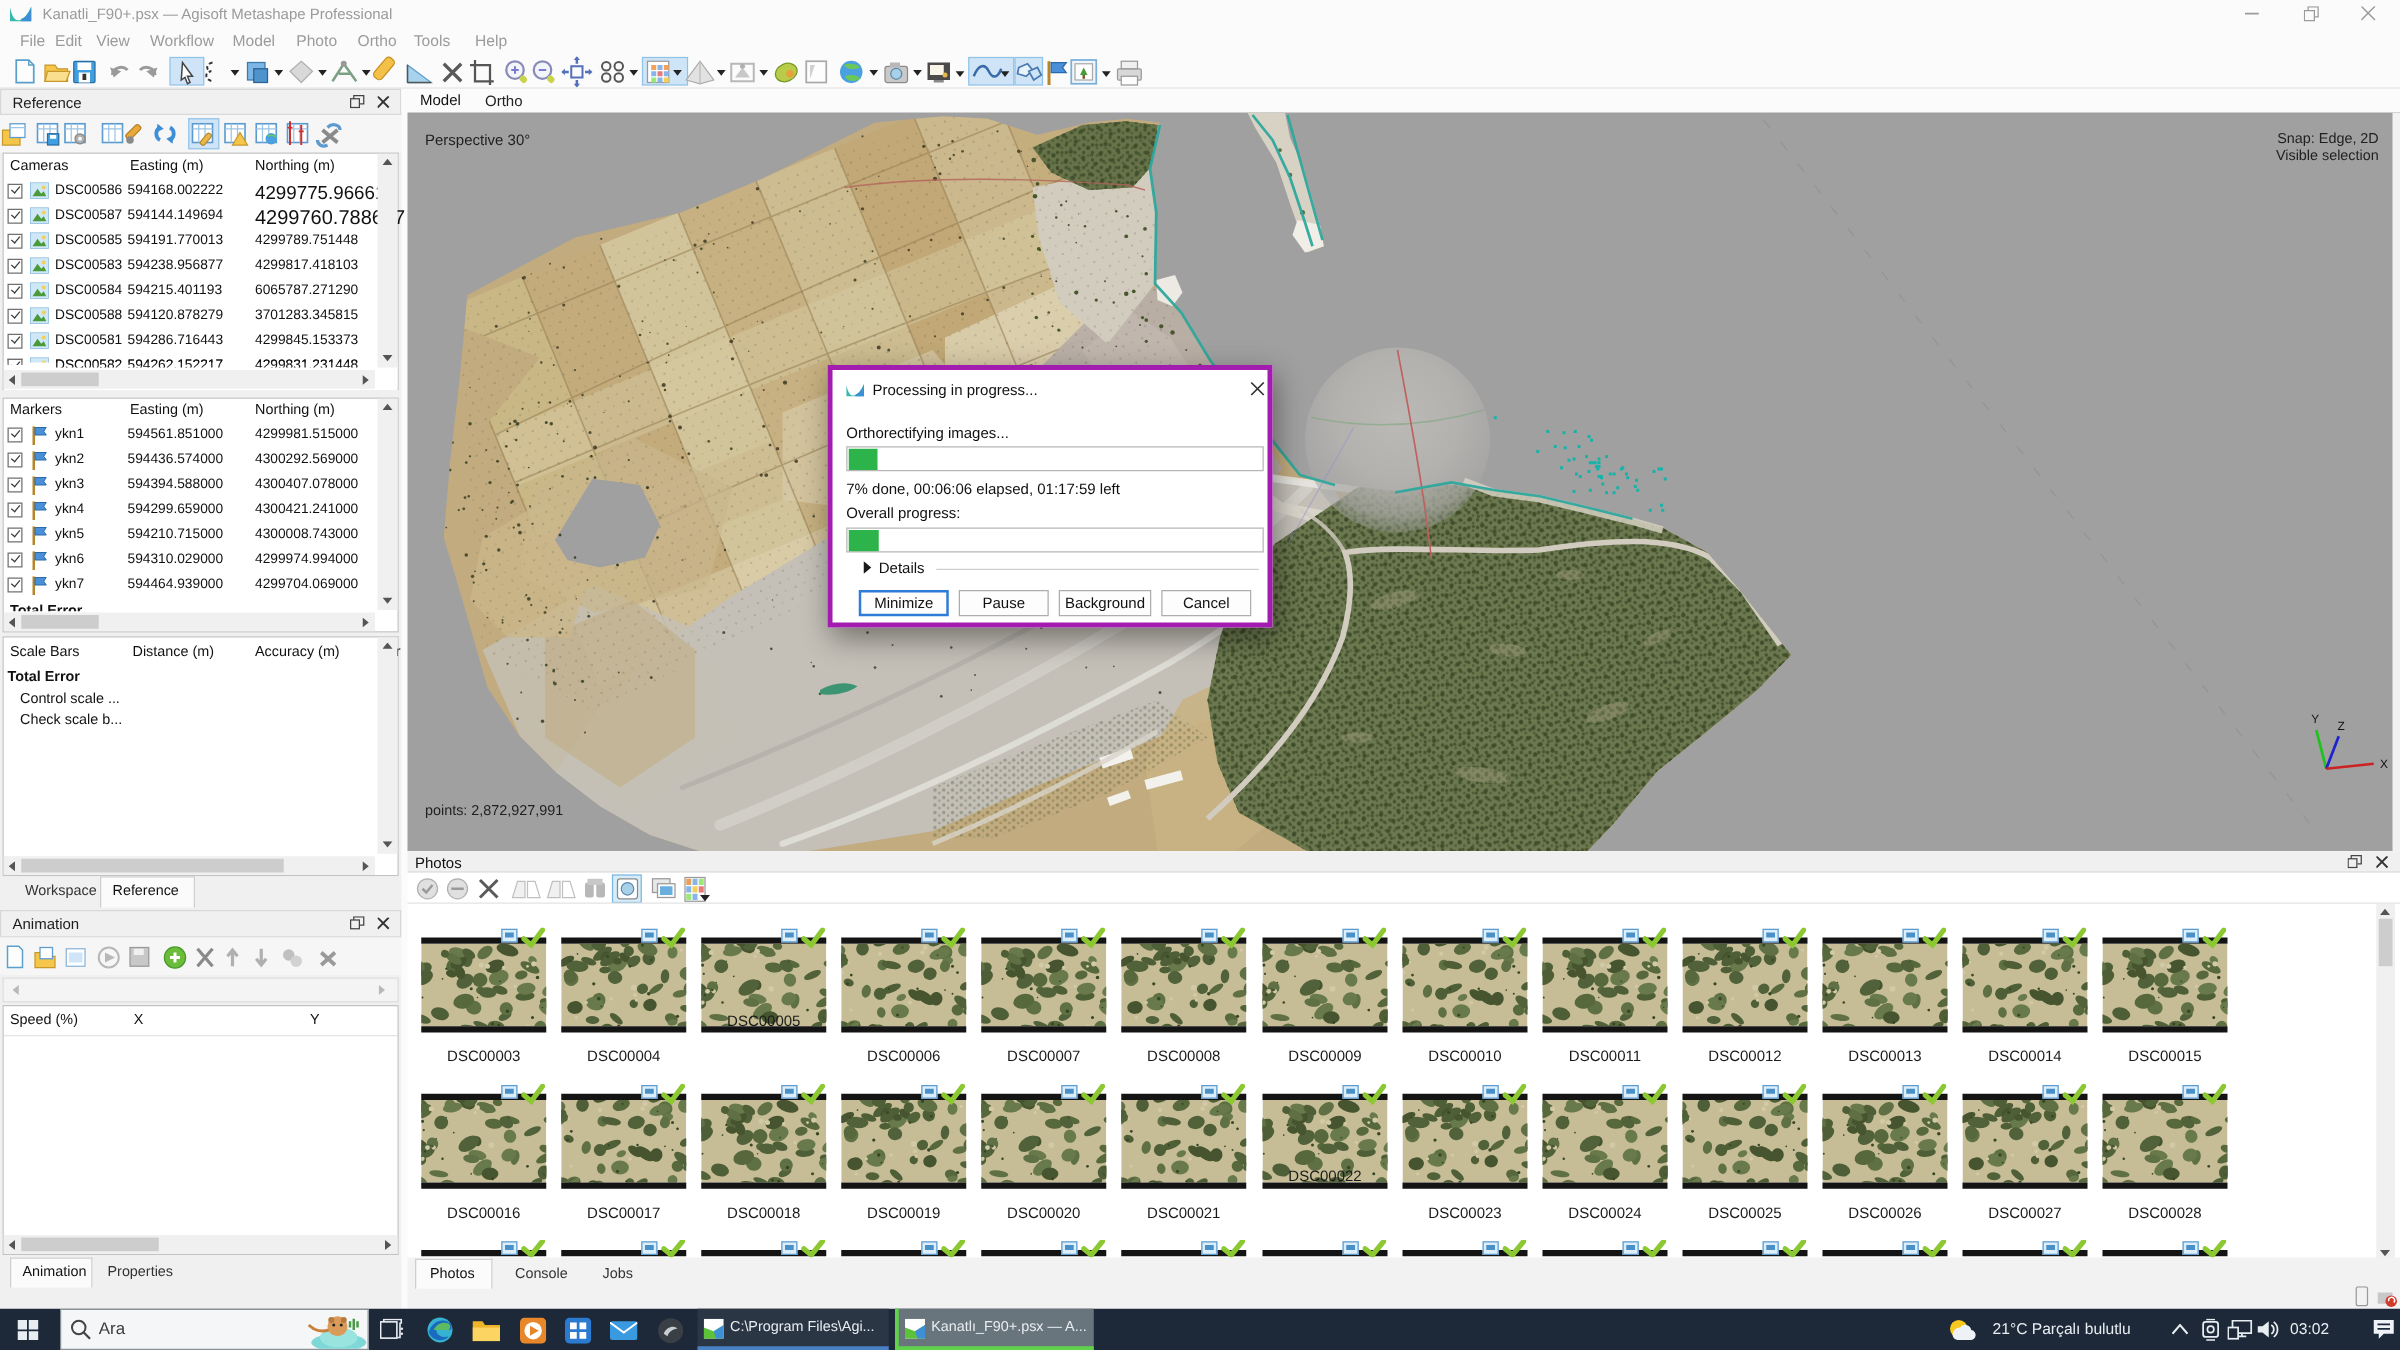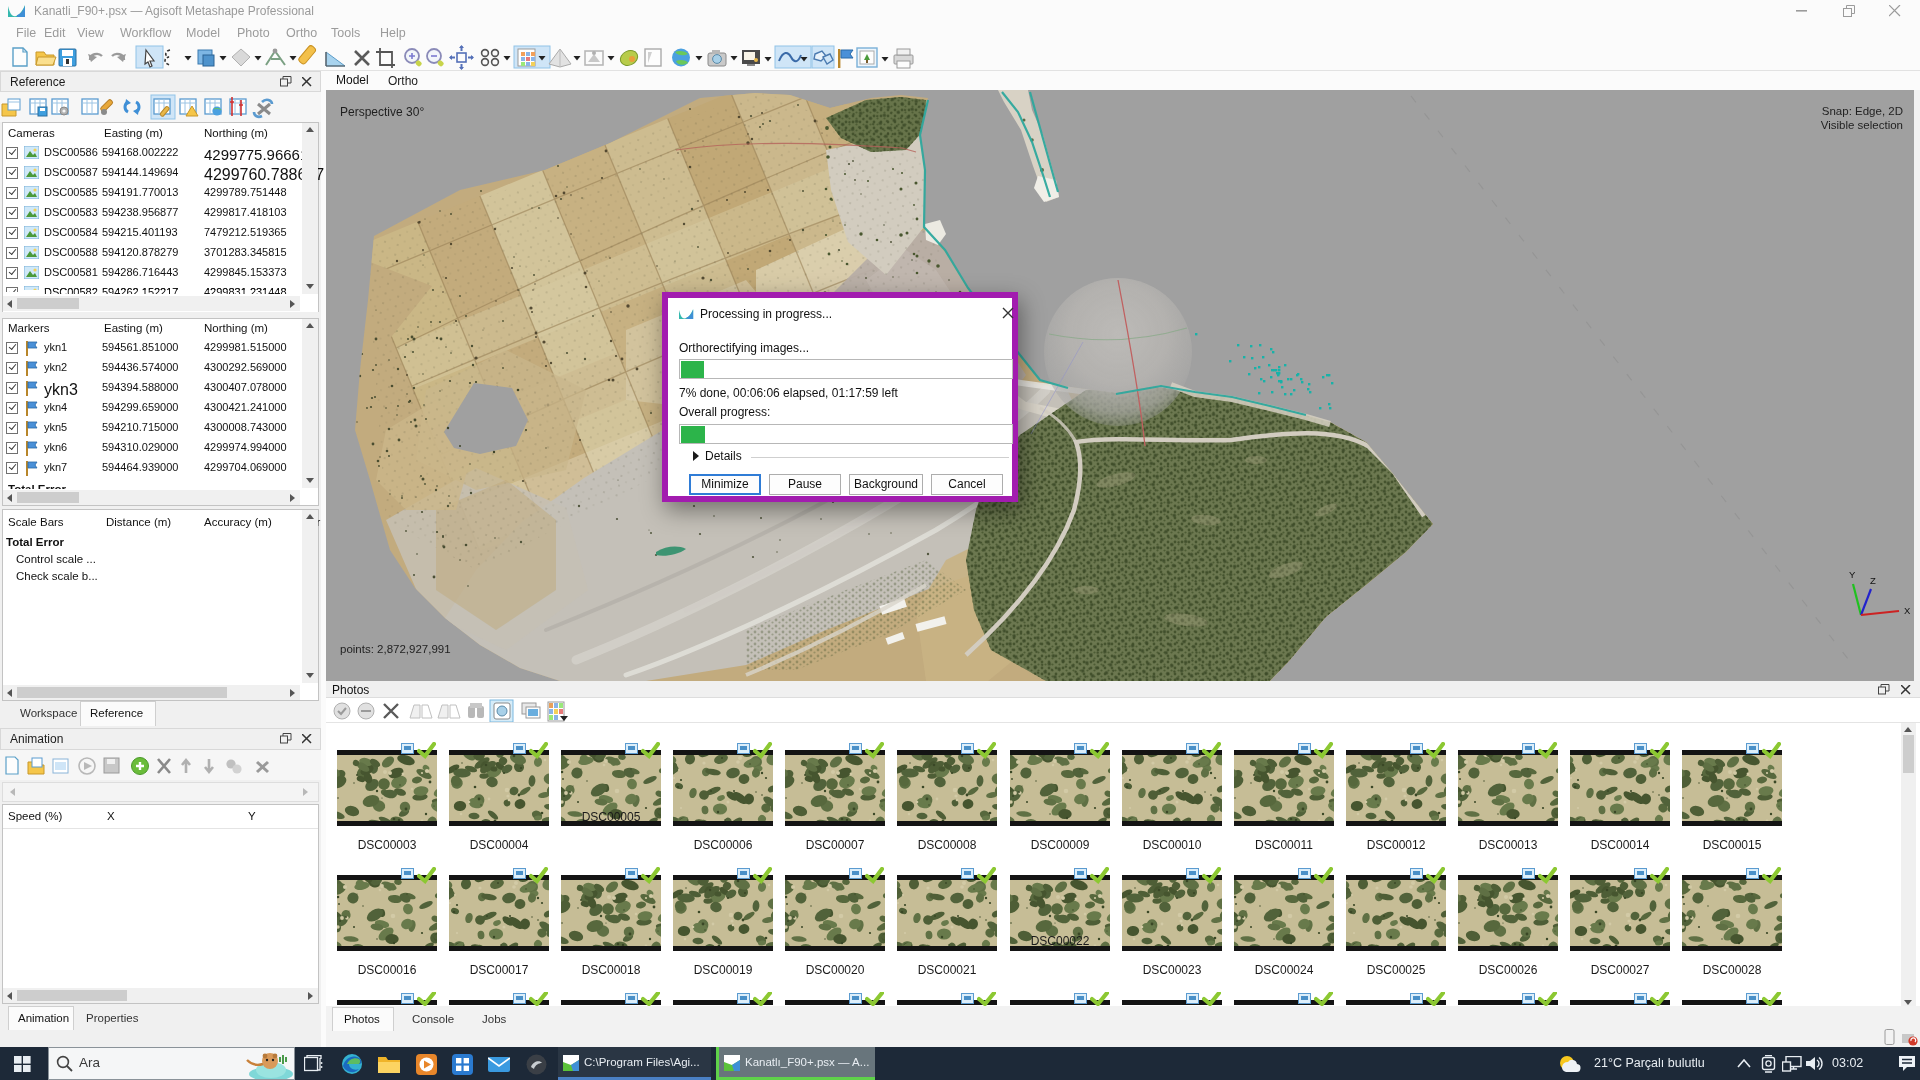--- a/index.html
+++ b/index.html
@@ -236,21 +236,21 @@
 <div class="cell" style="left:102px;top:206px;font-size:11px">594238.956877</div>
 <div class="cell" style="left:204px;top:206px;font-size:11px">4299817.418103</div>
 <div class="chk" style="left:6px;top:227px"></div>
 <svg class="abs" style="left:24px;top:226px" width="15" height="13">
       <rect width="15" height="13" fill="#cfe8f8" stroke="#7ab0d8"></rect>
       <path d="M2,11 L6,5 L9,9 L11,7 L13,11 Z" fill="#4a9a3a"></path>
       <circle cx="11" cy="4" r="1.6" fill="#f0d05a"></circle>
     </svg>
 <div class="cell" style="left:44px;top:226px;font-size:11px">DSC00584</div>
 <div class="cell" style="left:102px;top:226px;font-size:11px">594215.401193</div>
-<div class="cell" style="left:204px;top:226px;font-size:11px">7479212.519365</div>
+<div class="cell" style="left:204px;top:226px;font-size:11px">6065787.271290</div>
 <div class="chk" style="left:6px;top:247px"></div>
 <svg class="abs" style="left:24px;top:246px" width="15" height="13">
       <rect width="15" height="13" fill="#cfe8f8" stroke="#7ab0d8"></rect>
       <path d="M2,11 L6,5 L9,9 L11,7 L13,11 Z" fill="#4a9a3a"></path>
       <circle cx="11" cy="4" r="1.6" fill="#f0d05a"></circle>
     </svg>
 <div class="cell" style="left:44px;top:246px;font-size:11px">DSC00588</div>
 <div class="cell" style="left:102px;top:246px;font-size:11px">594120.878279</div>
 <div class="cell" style="left:204px;top:246px;font-size:11px">3701283.345815</div>
 <div class="chk" style="left:6px;top:267px"></div>
@@ -309,21 +309,21 @@
       <path d="M3,1 L12,1 L10,4 L12,7 L3,7 Z" fill="#4a90d8" stroke="#2a6aa8" stroke-width="0.8"></path>
     </svg>
 <div class="cell" style="left:44px;top:361px;font-size:11px">ykn2</div>
 <div class="cell" style="left:102px;top:361px;font-size:11px">594436.574000</div>
 <div class="cell" style="left:204px;top:361px;font-size:11px">4300292.569000</div>
 <div class="chk" style="left:6px;top:382px"></div>
 <svg class="abs" style="left:25px;top:381px" width="13" height="15">
       <rect x="1" y="0" width="2" height="15" fill="#b8862a"></rect>
       <path d="M3,1 L12,1 L10,4 L12,7 L3,7 Z" fill="#4a90d8" stroke="#2a6aa8" stroke-width="0.8"></path>
     </svg>
-<div class="cell" style="left:44px;top:381px;font-size:16px">ykn3</div>
+<div class="cell" style="left:44px;top:381px;font-size:11px">ykn3</div>
 <div class="cell" style="left:102px;top:381px;font-size:11px">594394.588000</div>
 <div class="cell" style="left:204px;top:381px;font-size:11px">4300407.078000</div>
 <div class="chk" style="left:6px;top:402px"></div>
 <svg class="abs" style="left:25px;top:401px" width="13" height="15">
       <rect x="1" y="0" width="2" height="15" fill="#b8862a"></rect>
       <path d="M3,1 L12,1 L10,4 L12,7 L3,7 Z" fill="#4a90d8" stroke="#2a6aa8" stroke-width="0.8"></path>
     </svg>
 <div class="cell" style="left:44px;top:401px;font-size:11px">ykn4</div>
 <div class="cell" style="left:102px;top:401px;font-size:11px">594299.659000</div>
 <div class="cell" style="left:204px;top:401px;font-size:11px">4300421.241000</div>
@@ -1199,21 +1199,21 @@
           <text x="1523" y="488">Y</text>
           <text x="1544" y="494">Z</text>
           <text x="1578" y="524">X</text>
         </g>
         <rect x="1588" y="0" width="6" height="591" fill="#f2f2f2"></rect>
       </svg>
 <div class="vplabel" style="left:14px;top:15px;font-size:12px">Perspective 30°</div>
 <div class="vplabel" style="left:1477px;top:14px;width:100px;text-align:right;line-height:14px">Snap: Edge, 2D<br>Visible selection</div>
 <div class="vplabel" style="left:14px;top:553px">points: 2,872,927,991</div>
 </div>
-<div class="abs" id="dlg" style="left:662px;top:292px;width:356px;height:210px;background:#fff;border:6px solid #a21caf;box-shadow:3px 8px 22px rgba(0,0,0,.42)">
+<div class="abs" id="dlg" style="left:662px;top:292px;width:356px;height:210px;background:#fff;border:4px solid #a21caf;box-shadow:3px 8px 22px rgba(0,0,0,.42)">
 <svg class="abs" style="left:11px;top:10px" width="15" height="13" viewBox="0 0 18 13">
         <path d="M0,1 C2,9 4,12 8,11 C11,10 14,7 17,0 L17,12 L0,12 Z" fill="#35b8ae"></path>
         <path d="M9,10 C12,9.4 15,6 17,1 L17,12 L9,12 Z" fill="#3f8fd6"></path>
       </svg>
 <div class="lbl" style="left:32px;top:9px">Processing in progress...</div>
 <svg class="abs" style="left:334px;top:9px" width="12" height="12">
         <path d="M1,1 L11,11 M11,1 L1,11" stroke="#333" stroke-width="1.4"></path>
       </svg>
 <div class="lbl" style="left:11px;top:43px">Orthorectifying images...</div>
 <div class="pbar" style="left:11px;top:61px">

